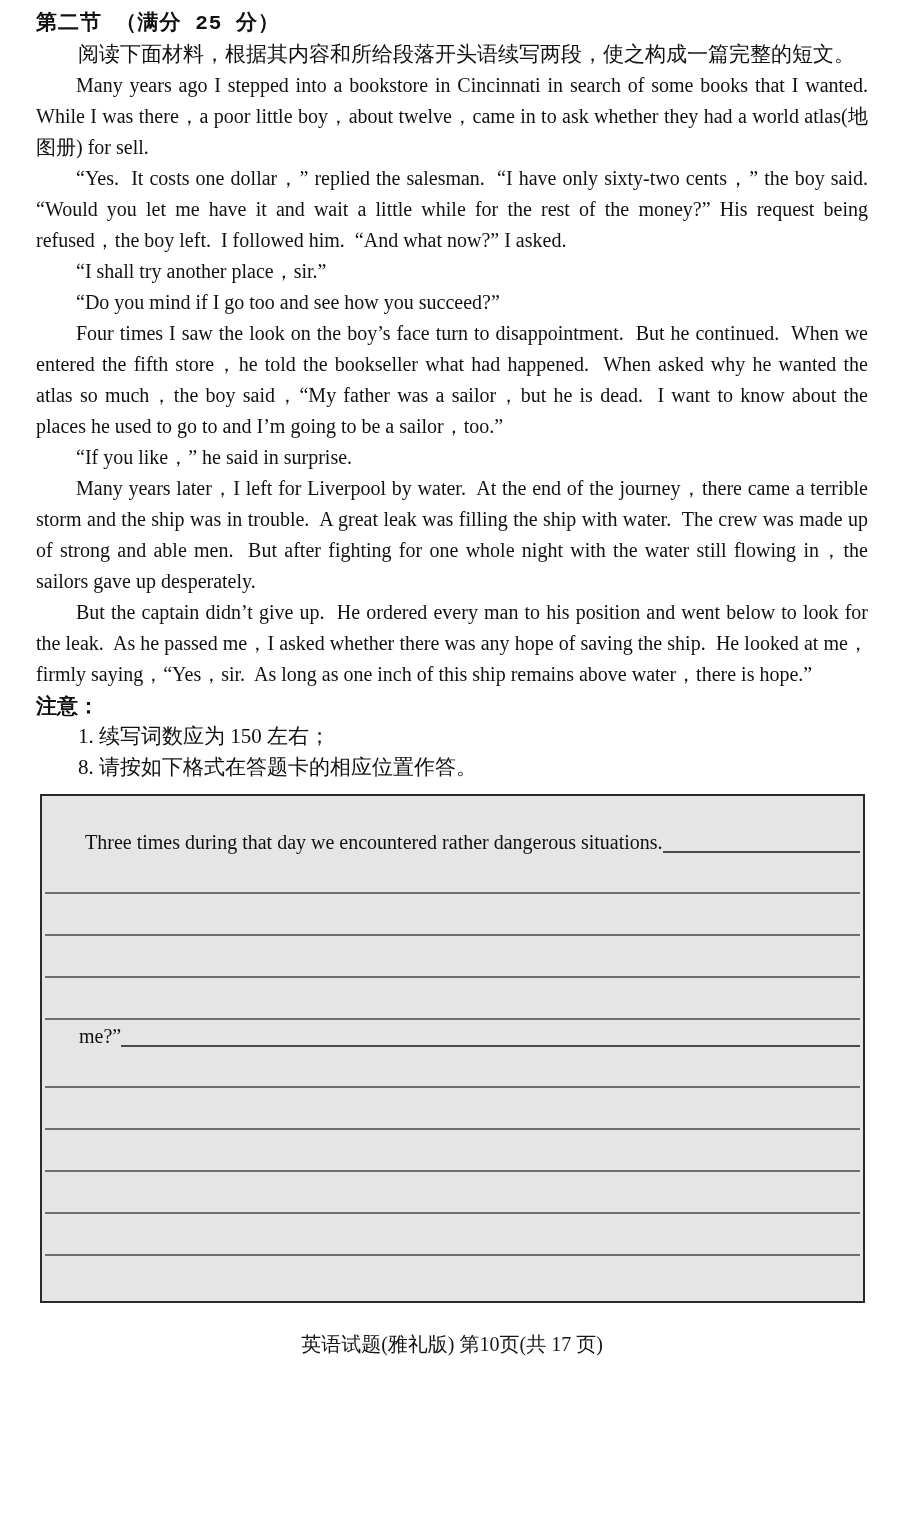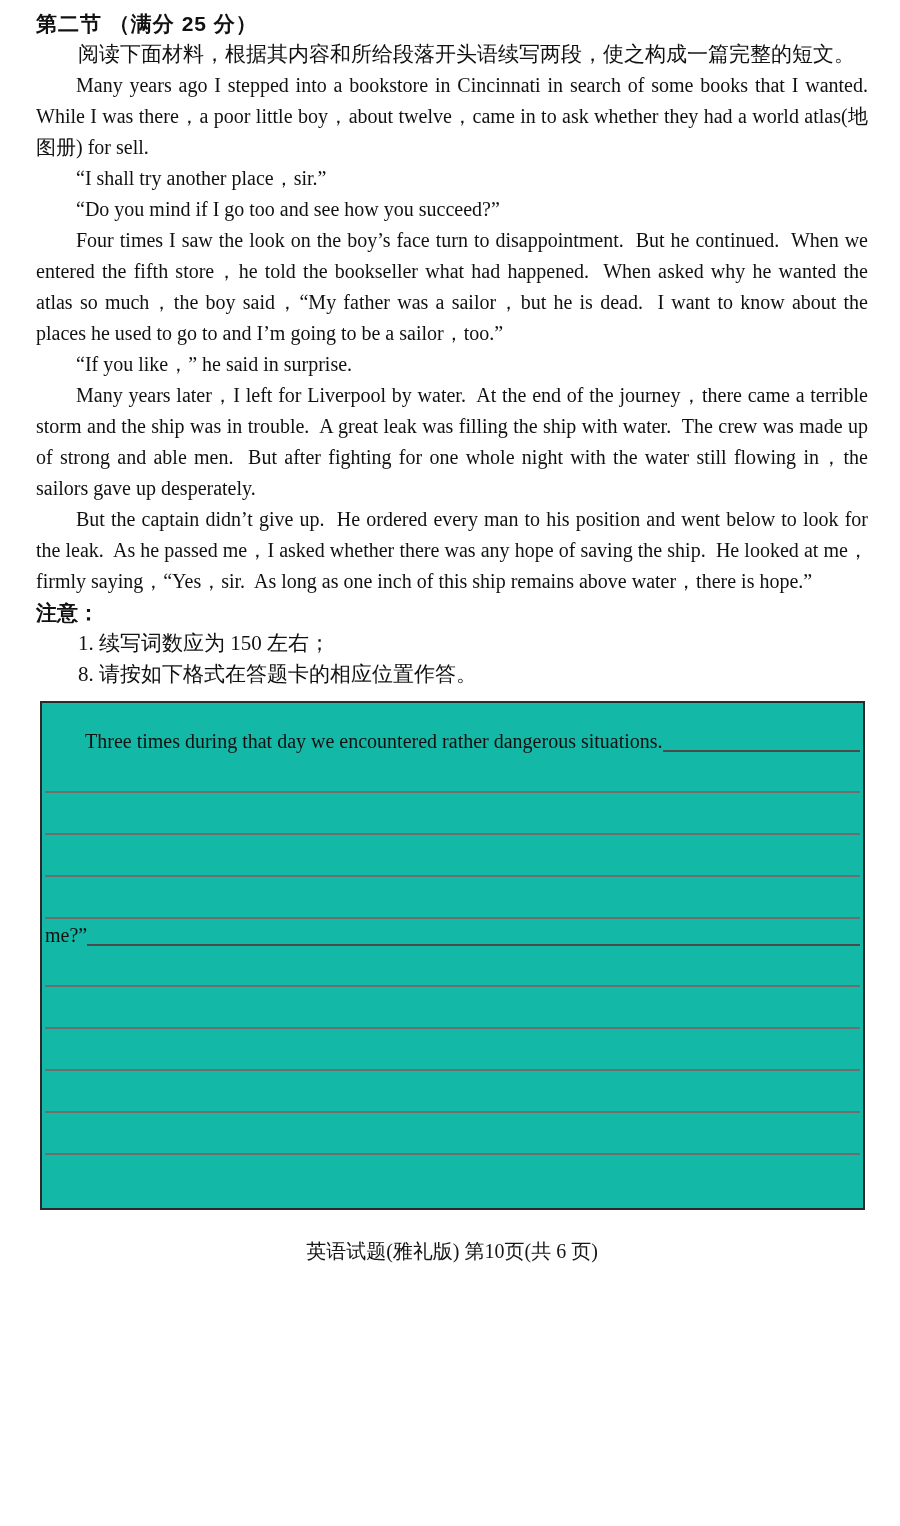--- a/index.html
+++ b/index.html
@@ -13,21 +13,21 @@
     color: #111111;
     font-family: "Liberation Serif", "DejaVu Serif", serif;
     overflow: hidden;
   }
   .page {
     padding: 8px 32px 0 36px;
     box-sizing: border-box;
     width: 900px;
   }
   .section-header {
-    font-family: Liberation Sans, sans-serif;
+    font-family: Liberation Mono, monospace;
     font-weight: 700;
     font-size: 21px;
     line-height: 31px;
     letter-spacing: 1px;
   }
   .cn-instruction {
     font-size: 21px;
     line-height: 31px;
     text-indent: 2em;
     text-align: justify;
@@ -51,23 +51,23 @@
     line-height: 31px;
     text-indent: 2em;
   }
   .answer-box {
     margin-left: 4px;
     margin-top: 11px;
     width: 825px;
     height: 509px;
     border: 2px solid #2a2a2a;
     box-sizing: border-box;
-    padding: 4px 3px;
+    padding: 12px 3px;
     overflow: hidden;
-    background: #14b8a6;
+    background: #e5e5e5;
   }
   .prompt-row {
     display: flex;
     align-items: flex-end;
     font-size: 20px;
     line-height: 32px;
   }
   .prompt1-row { margin-top: 18px; }
   .prompt-indent { padding-left: 40px; white-space: pre-wrap; }
   .fill-line {
@@ -85,40 +85,41 @@
   .rule-next { margin-top: 40px; }
   .prompt2-line1 {
     margin-top: 14px;
     font-size: 20px;
     line-height: 32px;
     text-indent: 2em;
     text-align: justify;
     text-align-last: justify;
     white-space: normal;
   }
-  .prompt2-row { line-height: 32px; }
+  .prompt2-row { line-height: 32px; margin-left: 34px; }
   .footer {
     margin-top: 27px;
     text-align: center;
     font-size: 20px;
     line-height: 28px;
     color: #151515;
   }
 </style>
 </head>
 <body>
 
 <div class="page">
 
   <div class="section-header">第二节  （满分 25 分）</div>
 
   <div class="cn-instruction">阅读下面材料，根据其内容和所给段落开头语续写两段，使之构成一篇完整的短文。</div>
 
   <div class="story">
     <p>Many years ago I stepped into a bookstore in Cincinnati in search of some books that I wanted.  While I was there，a poor little boy，about twelve，came in to ask whether they had a world atlas(地图册) for sell.</p>
+    <p>“Yes.  It costs one dollar，” replied the salesman.  “I have only sixty-two cents，” the boy said.  “Would you let me have it and wait a little while for the rest of the money?” His request being refused，the boy left.  I followed him.  “And what now?” I asked.</p>
     <p>“I shall try another place，sir.”</p>
     <p>“Do you mind if I go too and see how you succeed?”</p>
     <p>Four times I saw the look on the boy’s face turn to disappointment.  But he continued.  When we entered the fifth store，he told the bookseller what had happened.  When asked why he wanted the atlas so much，the boy said，“My father was a sailor，but he is dead.  I want to know about the places he used to go to and I’m going to be a sailor，too.”</p>
     <p>“If you like，” he said in surprise.</p>
     <p>Many years later，I left for Liverpool by water.  At the end of the journey，there came a terrible storm and the ship was in trouble.  A great leak was filling the ship with water.  The crew was made up of strong and able men.  But after fighting for one whole night with the water still flowing in，the sailors gave up desperately.</p>
     <p>But the captain didn’t give up.  He ordered every man to his position and went below to look for the leak.  As he passed me，I asked whether there was any hope of saving the ship.  He looked at me，firmly saying，“Yes，sir.  As long as one inch of this ship remains above water，there is hope.”</p>
   </div>
 
   <div class="notes-label">注意：</div>
   <div class="note-item">1. 续写词数应为 150 左右；</div>
@@ -143,15 +144,15 @@
     </div>
 
     <div class="rule rule-first"></div>
     <div class="rule rule-next"></div>
     <div class="rule rule-next"></div>
     <div class="rule rule-next"></div>
     <div class="rule rule-next"></div>
 
   </div>
 
-  <div class="footer">英语试题(雅礼版)  第10页(共 6 页)</div>
+  <div class="footer">英语试题(雅礼版)  第10页(共 17 页)</div>
 
 </div>
 
 </body></html>

